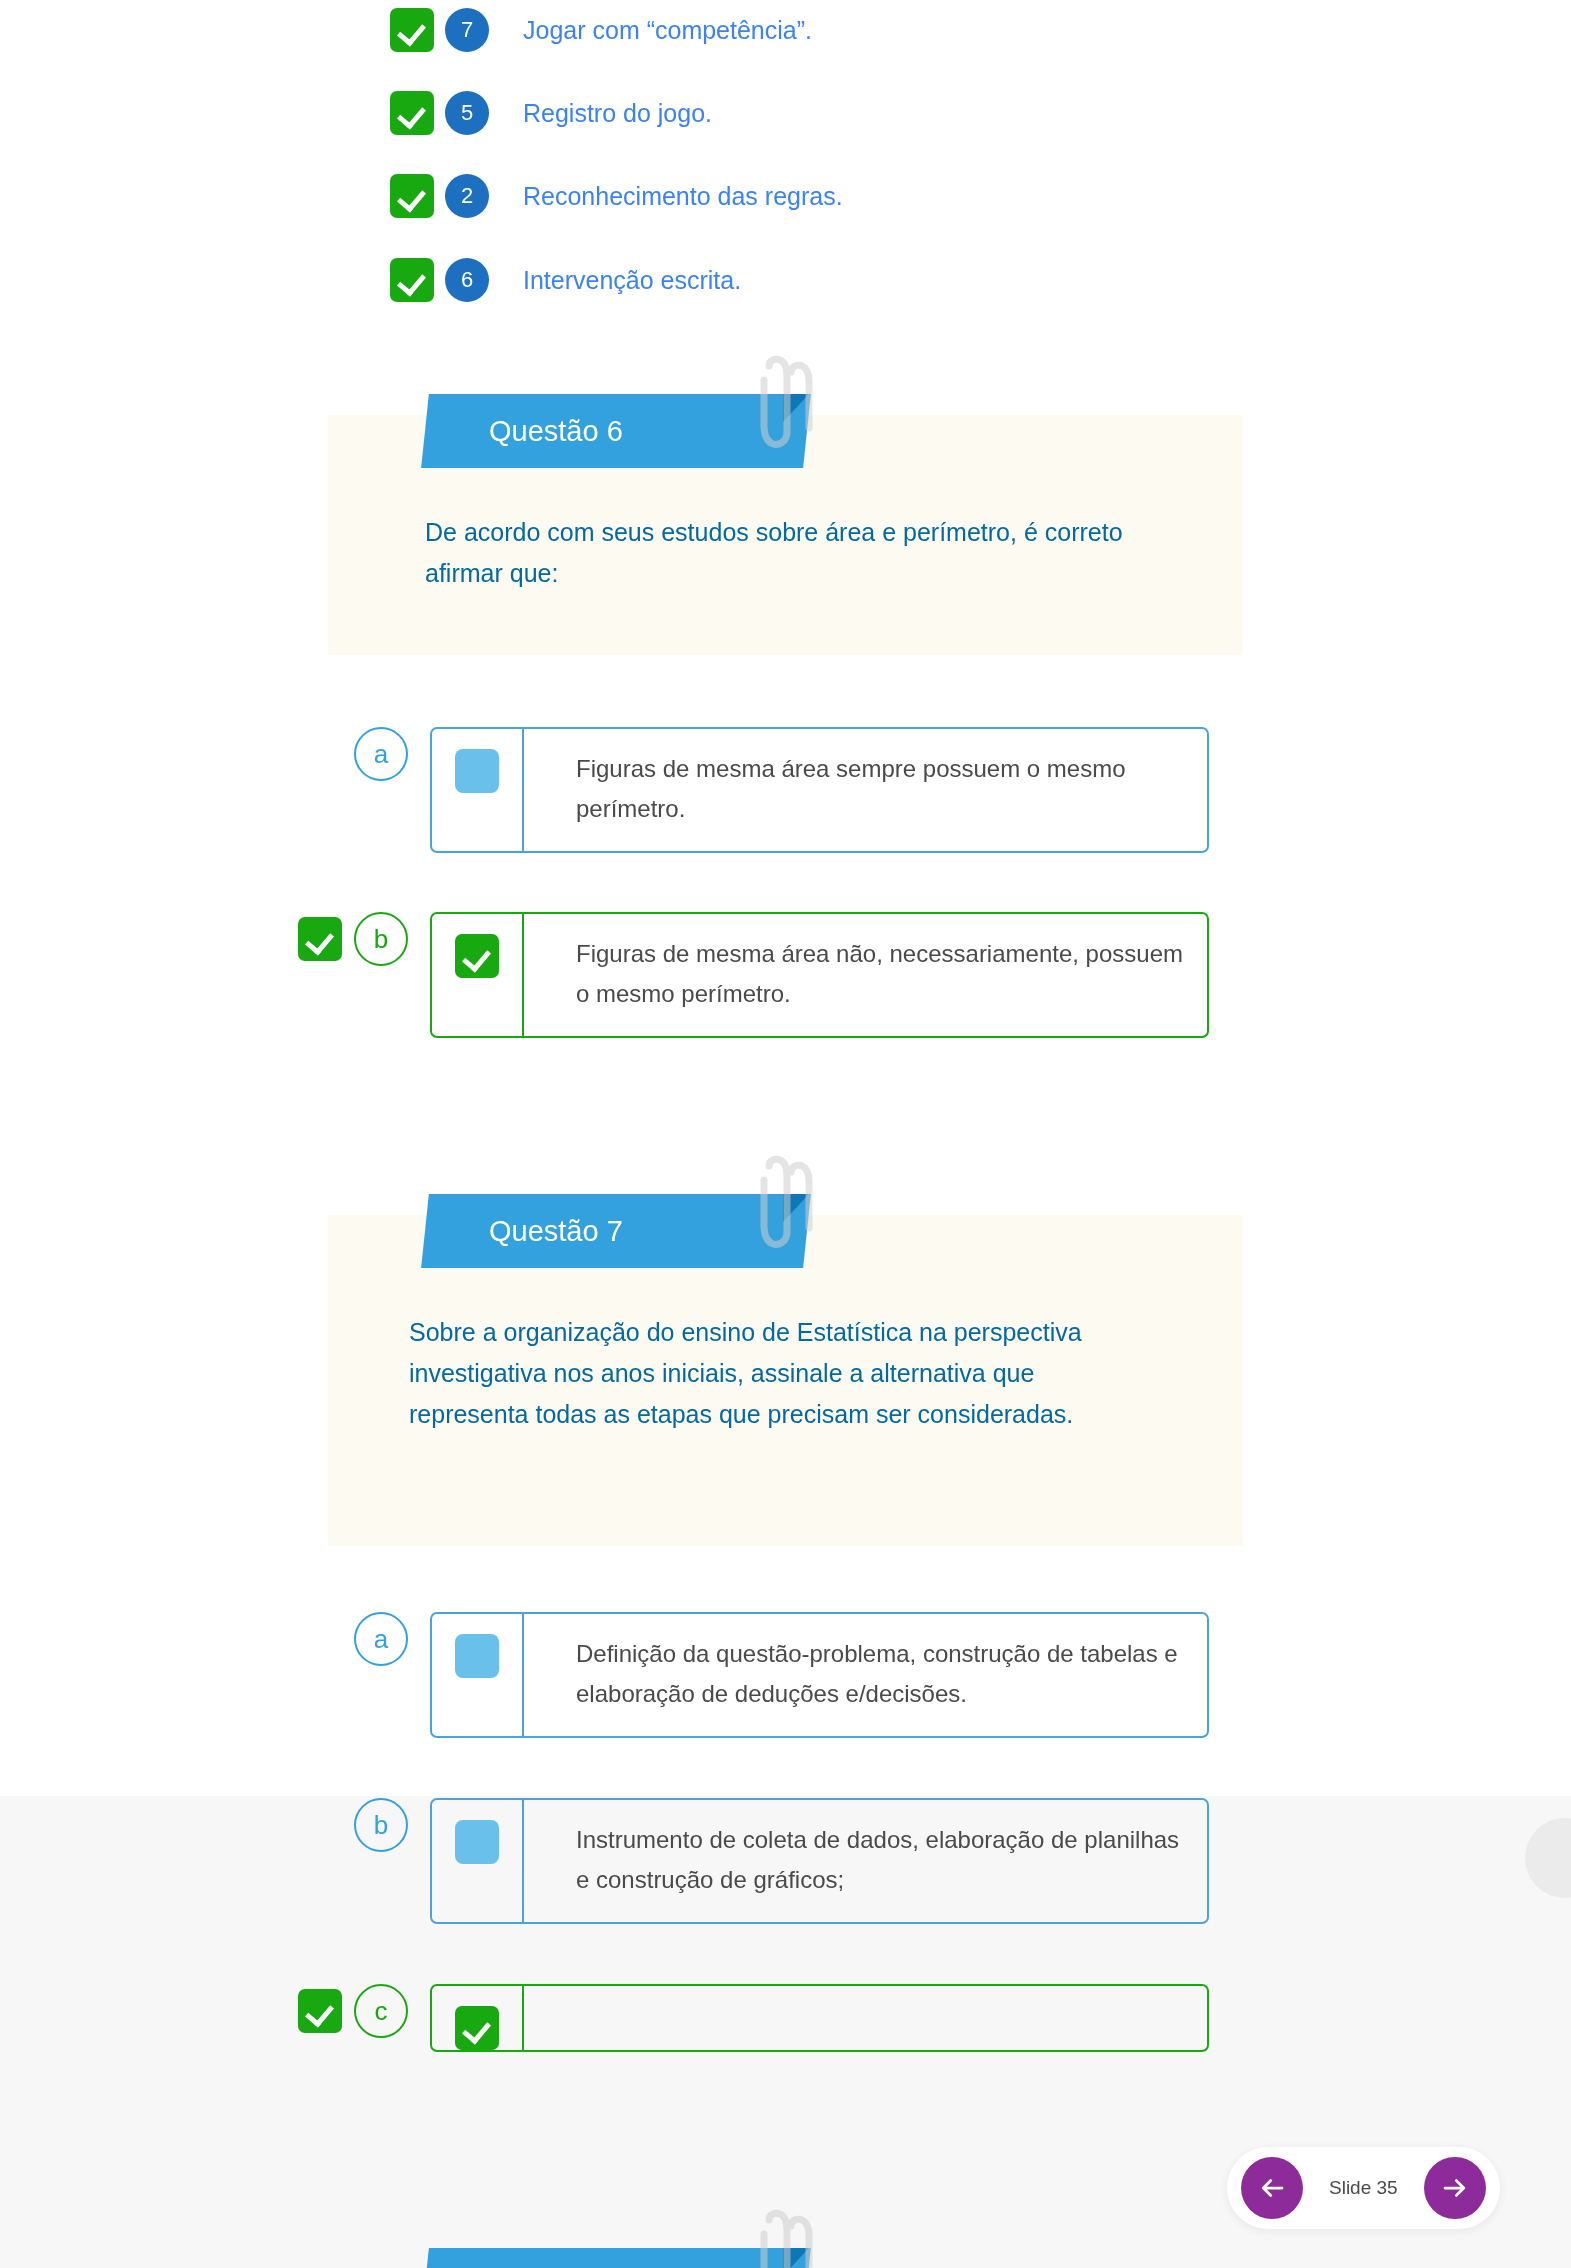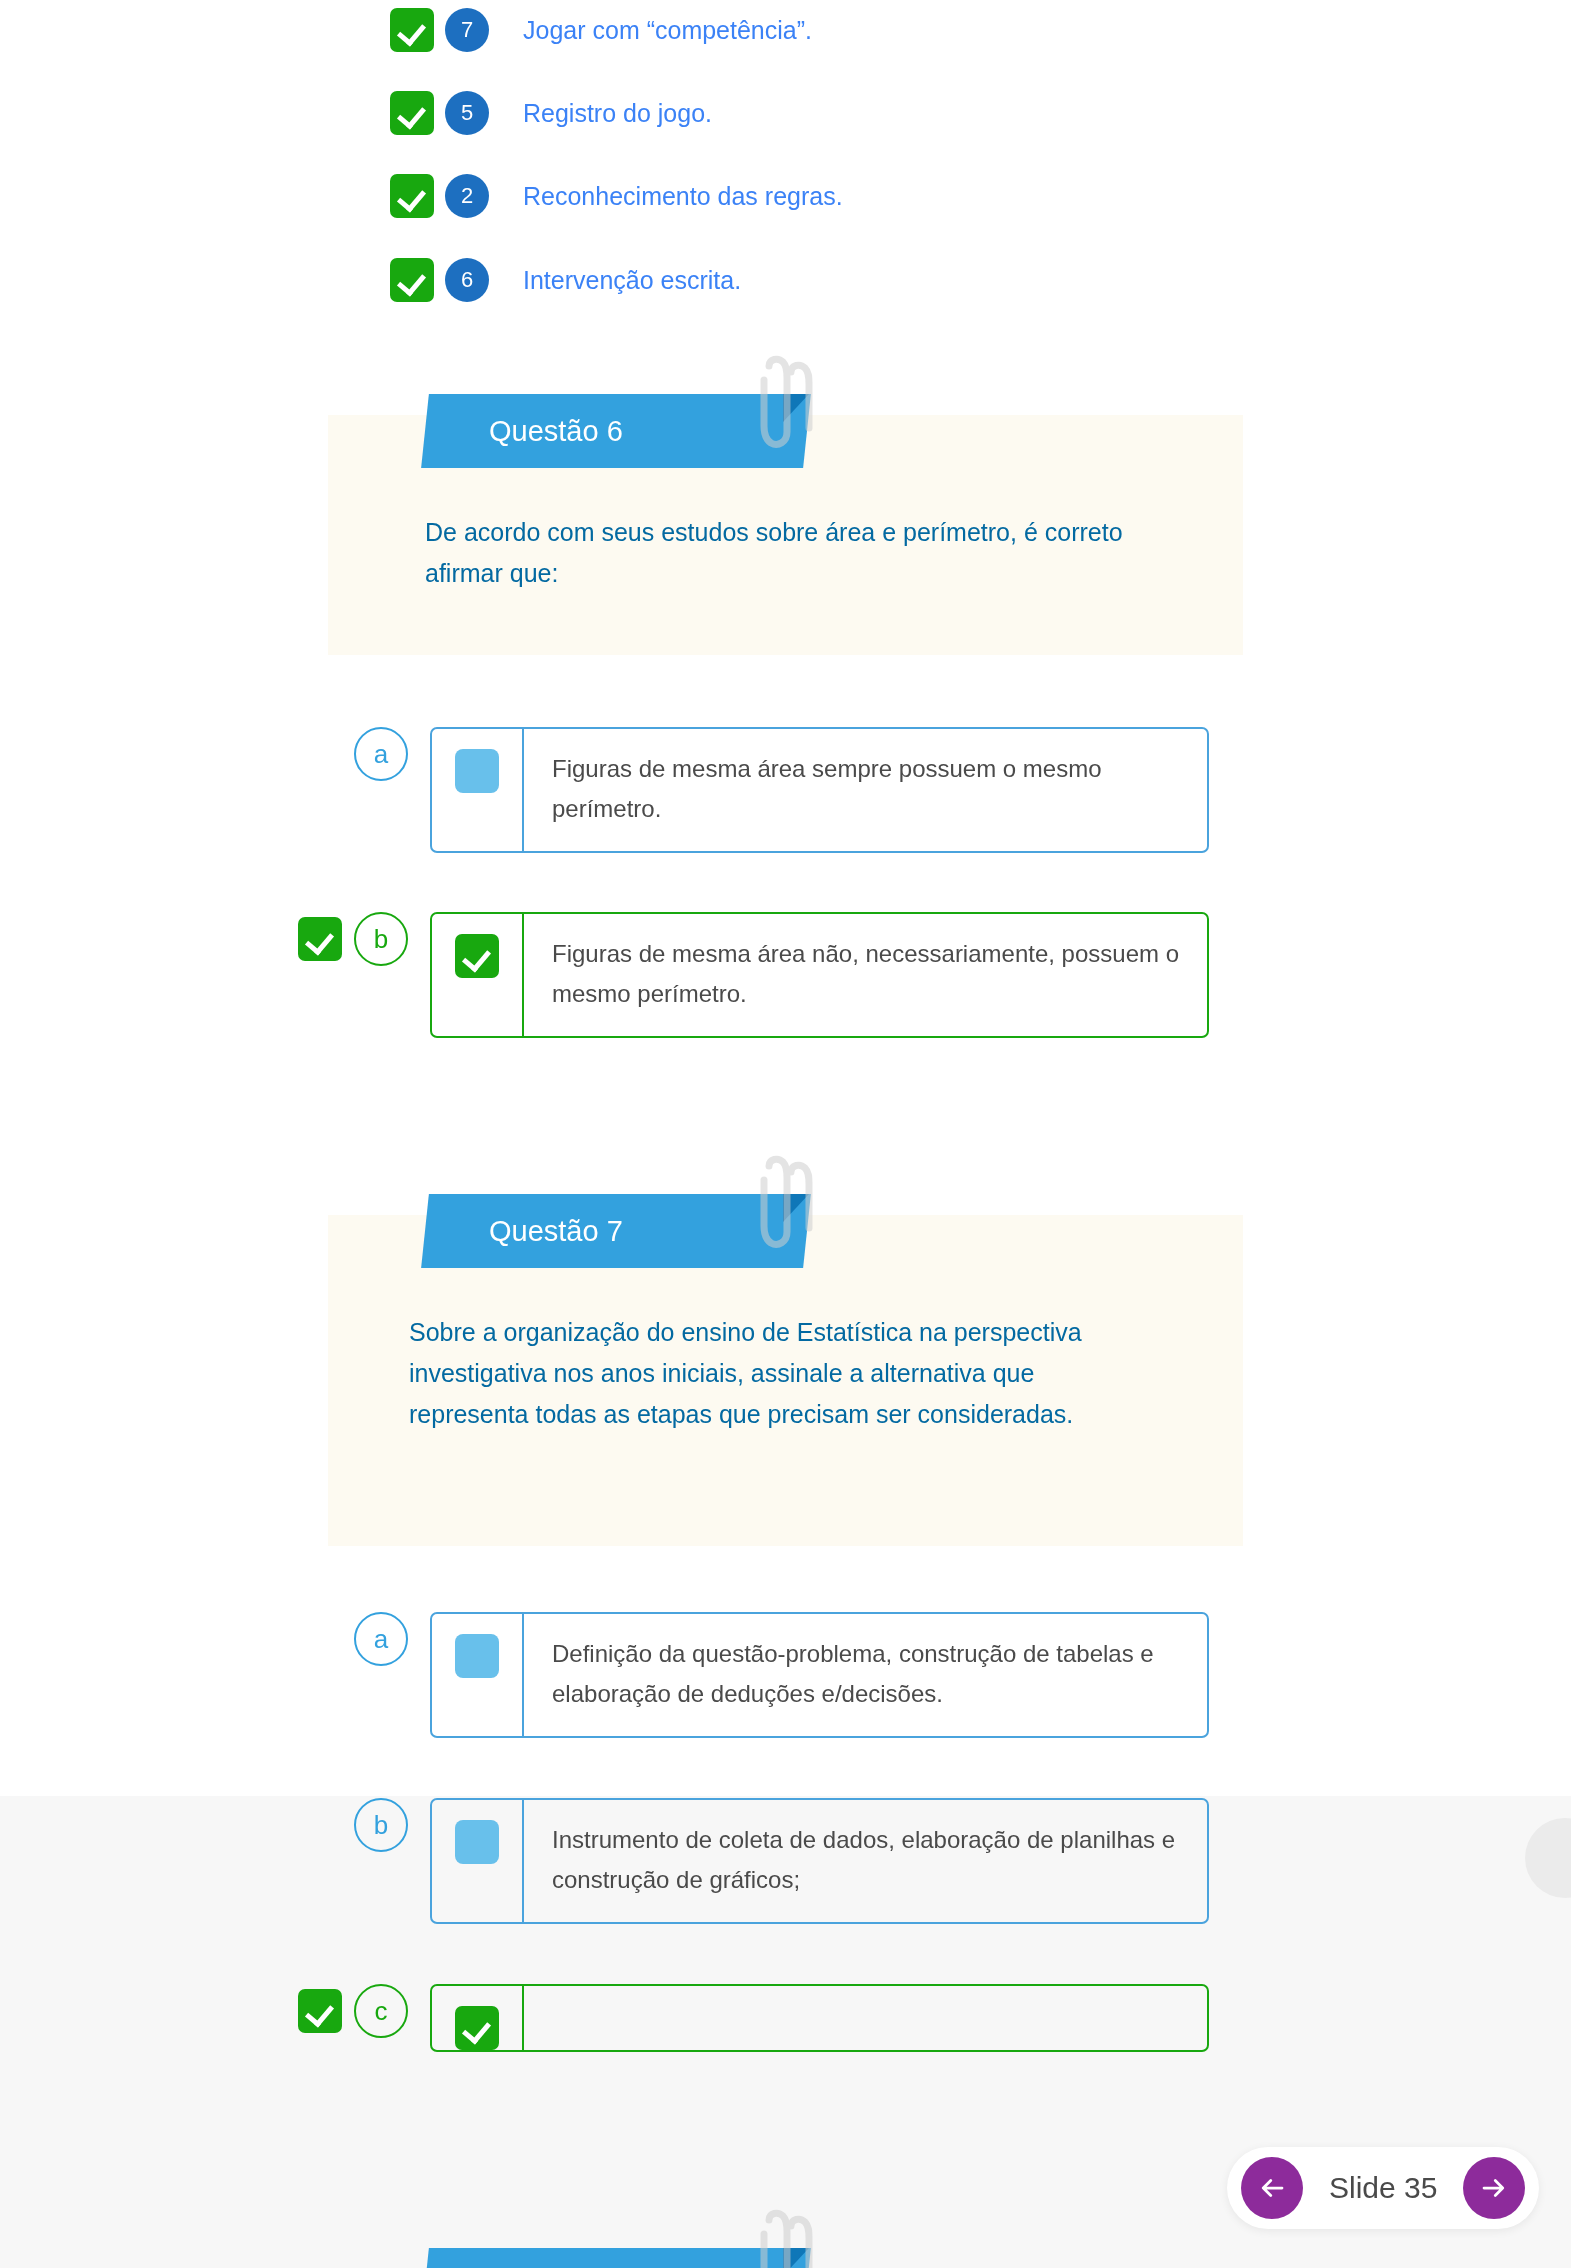--- a/index.html
+++ b/index.html
@@ -229,20 +229,21 @@
     border: solid #fff;
     border-width: 0 5.5px 5.5px 0;
     transform: rotate(40deg);
   }
 
   .opt-text {
     padding: 20px 22px 22px 28px;
     font-size: 24px;
     line-height: 40px;
     color: #4a4a4a;
+    margin-left: 24px;
   }
 
   
   .slidenav {
     position: absolute;
     left: 1227px;
     top: 2147px;
     height: 82px;
     background: #ffffff;
     border-radius: 41px;
@@ -256,21 +257,21 @@
     border-radius: 50%;
     background: #8d2b9b;
     display: flex;
     align-items: center;
     justify-content: center;
     border: none;
     cursor: pointer;
   }
   .navbtn svg { width: 30px; height: 30px; }
   .slidelabel {
-    font-size: 30px;
+    font-size: 19px;
     color: #4a4a4a;
     padding: 0 26px;
     white-space: nowrap;
   }
 
   
   .edge-widget {
     position: absolute;
     right: -34px;
     top: 1818px;

